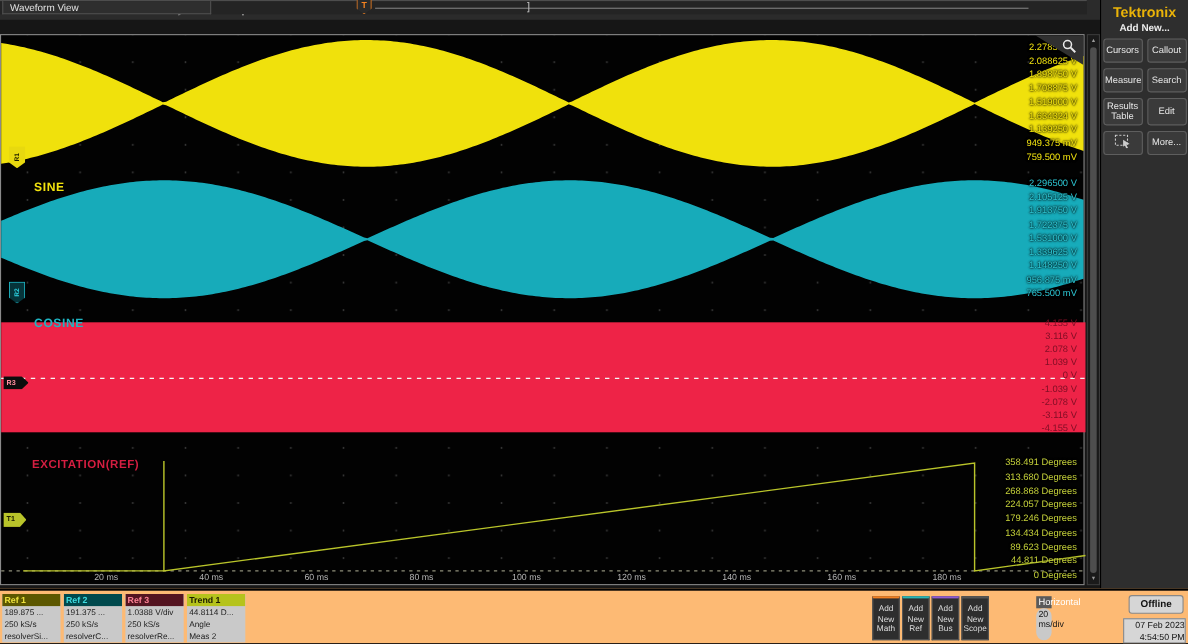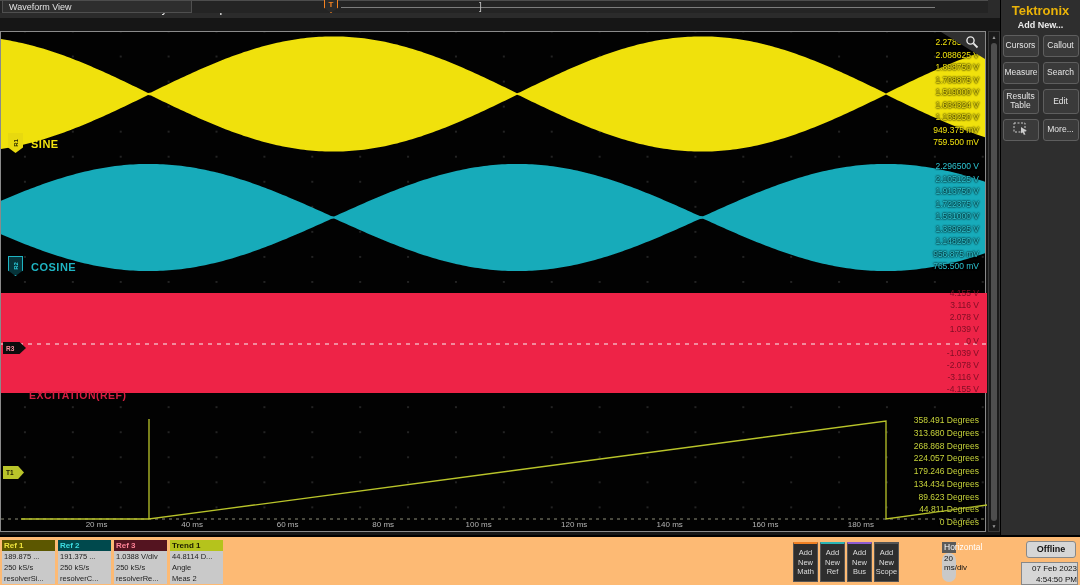--- a/index.html
+++ b/index.html
@@ -15,21 +15,21 @@
   .tabbar{position:absolute;left:0;top:18;width:988px;height:13px;background:#242424;border-top:1px solid #4d4d4d;}
   .tabtitle{position:absolute;left:2px;top:0;width:190px;height:12px;line-height:12px;padding-left:6px;font-size:9px;color:#e2e2e2;background:#2e2e2e;border:1px solid #4f4f4f;border-top:none;}
   .trig{position:absolute;left:324px;top:-2px;width:14px;height:14px;background:#2a2a2a;border:1.5px solid #f58220;clip-path:polygon(0 0,100% 0,100% 62%,50% 100%,0 62%);color:#f58220;font-size:8px;font-weight:bold;text-align:center;line-height:10px;}
   .panline{position:absolute;left:341px;top:6px;width:594px;height:1px;background:#7d7d7d;}
   .bracket{position:absolute;left:479px;top:-1px;color:#c0c0c0;font-size:10px;line-height:13px;}
 
   
   .plot{position:absolute;left:0;top:31px;width:986px;height:501px;background:#020202;border:1px solid #8a8a8a;}
   .grid{position:absolute;left:0;top:0;width:100%;height:100%;background-image:radial-gradient(#3a3a3a 0.8px, transparent 1.4px);background-size:47.9px 25.05px;background-position:0 12px;}
   #wave-svg{position:absolute;left:0;top:0;}
-  .tracelabel{position:absolute;font-weight:bold;font-size:11px;letter-spacing:.5px;}
+  .tracelabel{position:absolute;font-weight:bold;font-size:11px;letter-spacing:.5px;margin-top:27px;}
   .lab-sine{left:30px;top:106px;color:#f2e30e;}
   .lab-cos{left:30px;top:229px;color:#1fb4c2;}
   .lab-exc{left:28px;top:357px;color:#d41e41;font-size:10.5px;}
   .shield{position:absolute;width:15px;height:20px;clip-path:polygon(0 0,100% 0,100% 72%,50% 100%,0 72%);display:flex;align-items:center;justify-content:center;}
   .shield span{transform:rotate(-90deg);font-size:6px;font-weight:bold;}
   .shield-r1{left:7px;top:101px;background:#e8d90f;color:#1c1c00;}
   .shield-r2{left:7px;top:224px;background:#06343a;border:1px solid #1fb4c2;color:#2cd3e2;}
   .arrowmark{position:absolute;clip-path:polygon(0 0,72% 0,100% 50%,72% 100%,0 100%);font-size:6.5px;font-weight:bold;display:flex;align-items:center;padding-left:3px;}
   .mark-r3{left:2px;top:310px;width:23px;height:12px;background:#0d0d0d;color:#ff8fa0;}
   .mark-t1{left:2px;top:434px;width:21px;height:13px;background:#b9c42a;color:#1d1d00;}

